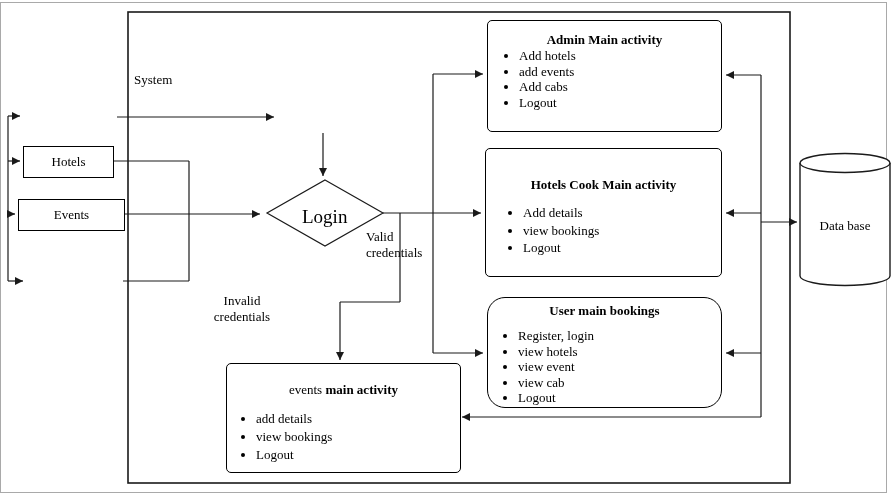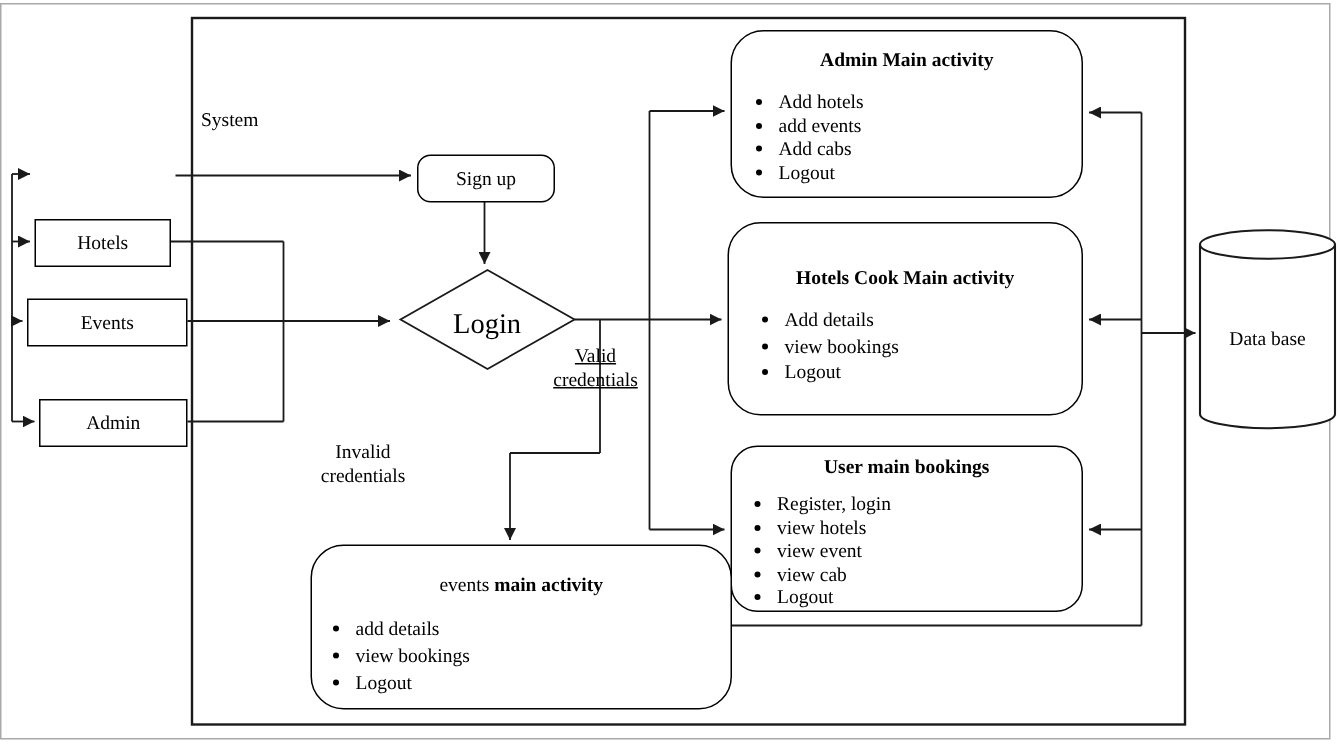--- a/index.html
+++ b/index.html
@@ -4,41 +4,41 @@
 <style>
   html,body{margin:0;padding:0;background:#fff;}
   #stage{position:relative;width:893px;height:501px;background:#fff;overflow:hidden;
          font-family:"Liberation Serif","DejaVu Serif",serif;color:#000;}
   .page-border{position:absolute;left:0;top:2px;width:885px;height:489px;border:1px solid #a9a9a9;}
   svg.wires{position:absolute;left:0;top:0;z-index:1;}
   .abs{position:absolute;z-index:2;}
   .actor{border:1px solid #000;background:#fff;display:flex;align-items:center;justify-content:center;
          font-size:13px;}
   .pill{border:1.4px solid #000;border-radius:9px;background:#fff;display:flex;align-items:center;justify-content:center;font-size:13px;}
-  .activity{border:1.5px solid #000;border-radius:22px;background:#fff;box-sizing:border-box;}
+  .activity{border:1.5px solid #000;border-radius:5px;background:#fff;box-sizing:border-box;}
   .activity .title{text-align:center;font-weight:bold;font-size:13px;}
   .activity ul{margin:0;padding:0;list-style-position:outside;}
   .activity li{font-size:13px;}
   .lbl{font-size:13px;line-height:16px;}
   .login-label{position:absolute;z-index:2;font-size:19px;}
   .db-label{position:absolute;z-index:2;font-size:13px;}
   
   #admin-activity{left:487px;top:20px;width:235px;height:112px;}
   #admin-activity .title{margin-top:11px;}
-  #admin-activity ul{margin-top:12px;padding-left:31px;}
+  #admin-activity ul{padding-left:31px;}
   #admin-activity li{line-height:15.5px;}
   #hotelscook-activity{left:485px;top:148px;width:237px;height:129px;}
   #hotelscook-activity .title{margin-top:28px;}
   #hotelscook-activity ul{margin-top:11px;padding-left:37px;}
   #hotelscook-activity li{line-height:17.5px;}
   #user-activity{left:487px;top:297px;width:235px;height:111px;border-radius:18px;}
   #user-activity .title{margin-top:5px;}
   #user-activity ul{margin-top:9px;padding-left:30px;}
   #user-activity li{line-height:15.5px;}
-  #events-activity{left:207px;top:363px;width:281px;height:110px;}
+  #events-activity{left:226px;top:363px;width:235px;height:110px;}
   #events-activity .title{margin-top:18px;font-weight:normal;}
   #events-activity .title b{font-weight:bold;}
   #events-activity ul{margin-top:12px;padding-left:29px;}
   #events-activity li{line-height:18px;}
 </style>
 </head>
 <body>
 
 <div id="stage">
   <div class="page-border"></div>
@@ -91,31 +91,25 @@
   </svg>
 
   <div class="abs lbl" style="left:134px;top:72px;">System</div>
 
   <div class="abs actor" style="left:23px;top:146px;width:89px;height:30px;">
     <span>Hotels</span>
   </div>
   <div class="abs actor" style="left:18px;top:199px;width:105px;height:30px;">
     <span>Events</span>
   </div>
-  <div class="abs actor" style="left:26px;top:266px;width:97px;height:30px;">
-    <span>Admin</span>
-  </div>
 
-  <div class="abs pill" style="left:278px;top:103px;width:90px;height:30px;">
-    <span>Sign up</span>
-  </div>
 
   <div class="login-label" style="left:302px;top:206px;">Login</div>
 
-  <div class="abs lbl" style="left:366px;top:229px;width:62px;text-align:center;text-decoration:underline;">Valid credentials</div>
+  <div class="abs lbl" style="left:366px;top:229px;width:62px;text-align:left;">Valid credentials</div>
   <div class="abs lbl" style="left:202px;top:293px;width:80px;text-align:center;">Invalid credentials</div>
 
   <div id="admin-activity" class="abs activity">
     <div class="title">Admin Main activity</div>
     <ul>
         <li>Add hotels</li>
         <li>add events</li>
         <li>Add cabs</li>
         <li>Logout</li>
       </ul>

